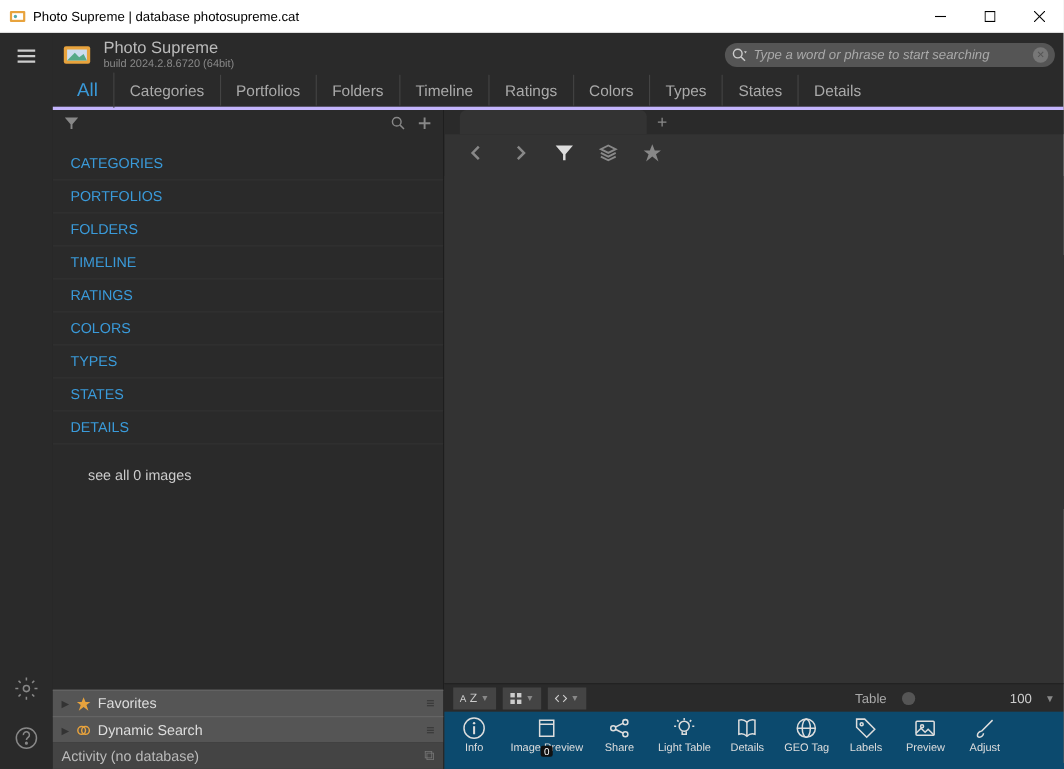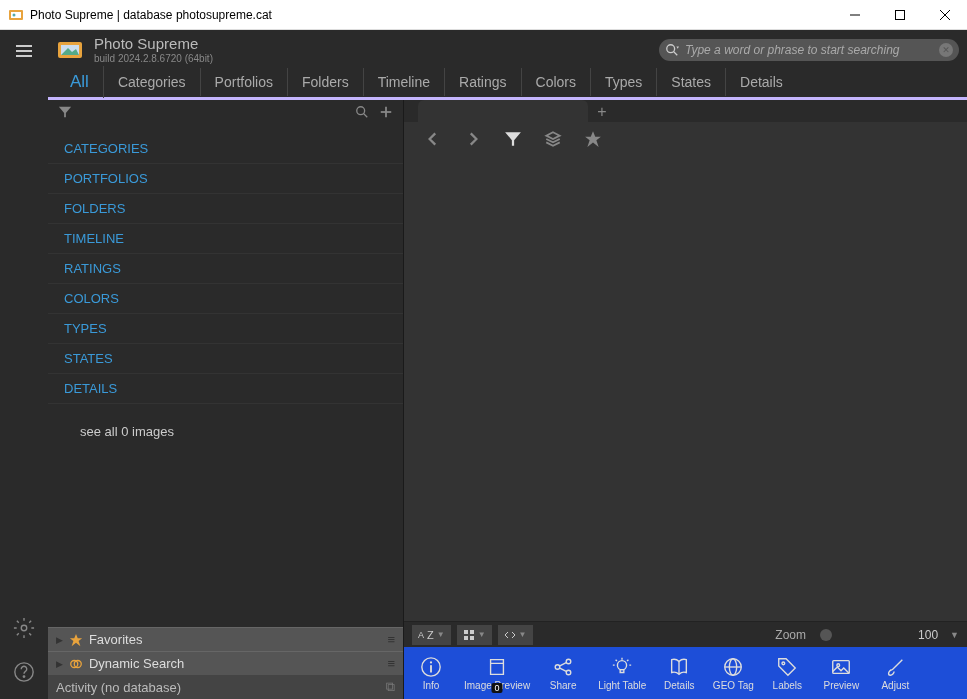--- a/index.html
+++ b/index.html
@@ -62,21 +62,21 @@
 
 .viewbar { height: 26px; background: #2a2a2a; display: flex; align-items: center; padding: 0 8px; gap: 6px; border-top: 1px solid #222; }
 .view-btn { height: 20px; padding: 0 6px; background: #444; display: flex; align-items: center; gap: 3px; font-size: 11px; color: #ccc; cursor: pointer; }
 .view-btn .caret { font-size: 8px; color: #888; }
 .viewbar-spacer { flex: 1; }
 .zoom-label { font-size: 12px; color: #aaa; margin-right: 8px; }
 .zoom-dot { width: 12px; height: 12px; background: #555; border-radius: 50%; margin-right: 80px; }
 .zoom-val { font-size: 12px; color: #ccc; margin-right: 6px; }
 .zoom-caret { font-size: 9px; color: #888; }
 
-.toolbar { height: 52px; background: #1d4ed8; display: flex; align-items: center; }
+.toolbar { height: 52px; background: #0c4a6e; display: flex; align-items: flex-start; }
 .tb-btn { flex: 0 0 auto; min-width: 54px; display: flex; flex-direction: column; align-items: center; justify-content: center; gap: 2px; padding: 4px 6px; cursor: pointer; color: #ddd; }
 .tb-btn svg { color: #ddd; }
 .tb-label { font-size: 10px; white-space: nowrap; }
 .tb-sep { width: 1px; background: #444; margin: 6px 0; }
 .basket-badge { position: relative; }
 .basket-badge .count { position: absolute; bottom: 2px; left: 50%; transform: translateX(-50%); background: #111; color: #fff; font-size: 9px; padding: 0 3px; border-radius: 2px; }
 </style>
 </head>
 <body>
 
@@ -266,21 +266,21 @@
               </svg>
               <span class="caret">▼</span>
             </div>
           <div class="view-btn">
               <svg width="12" height="12" viewBox="0 0 12 12" fill="none" stroke="currentColor">
                 <path d="M4 3l-3 3 3 3M8 3l3 3-3 3"></path>
               </svg>
               <span class="caret">▼</span>
             </div>
           <div class="viewbar-spacer"></div>
-          <span class="zoom-label">Zoom</span>
+          <span class="zoom-label">Table</span>
           <div class="zoom-dot"></div>
           <span class="zoom-val">100</span>
           <span class="zoom-caret">▼</span>
         </div>
 
         <div class="toolbar">
           <div class="tb-btn">
             <svg width="22" height="22" viewBox="0 0 24 24">
                 <circle cx="12" cy="12" r="10" fill="none" stroke="currentColor" stroke-width="1.5"></circle>
                 <circle cx="12" cy="7" r="1.2" fill="currentColor"></circle>

